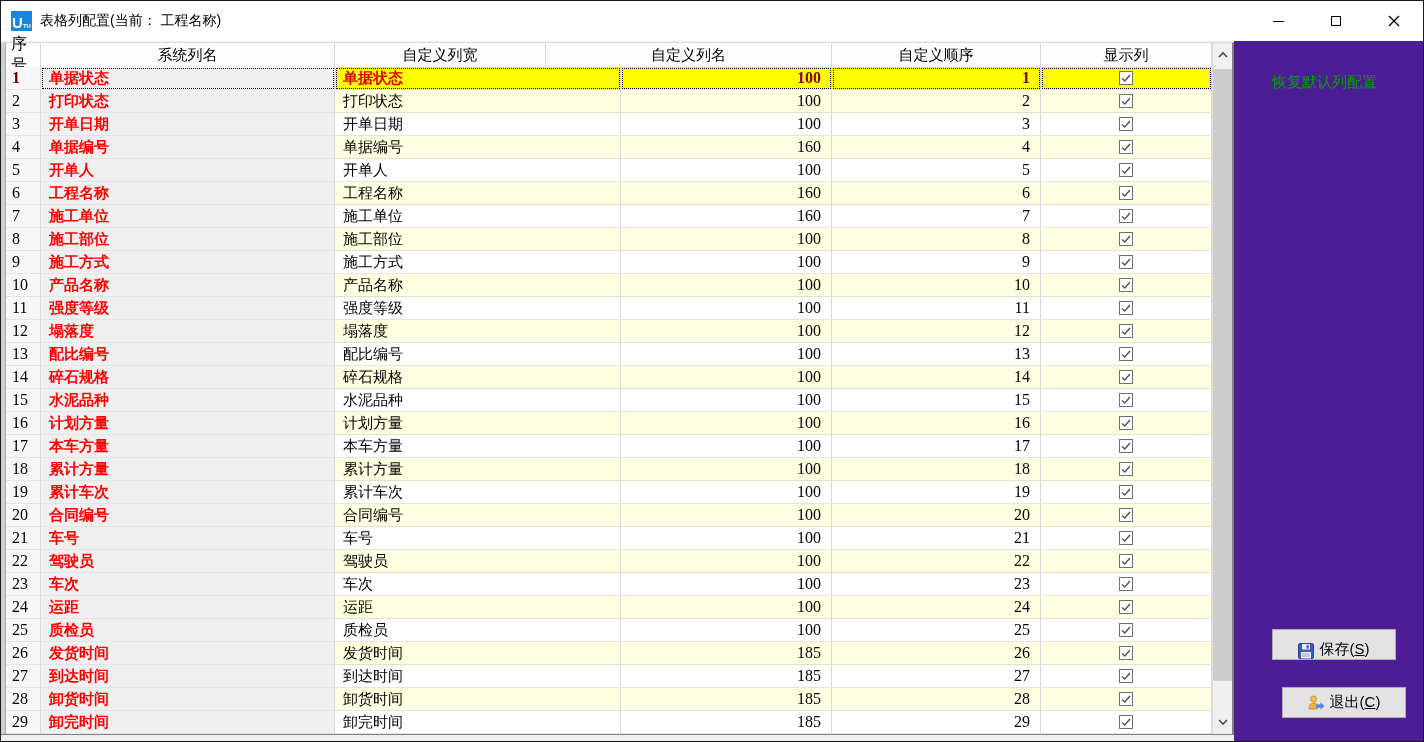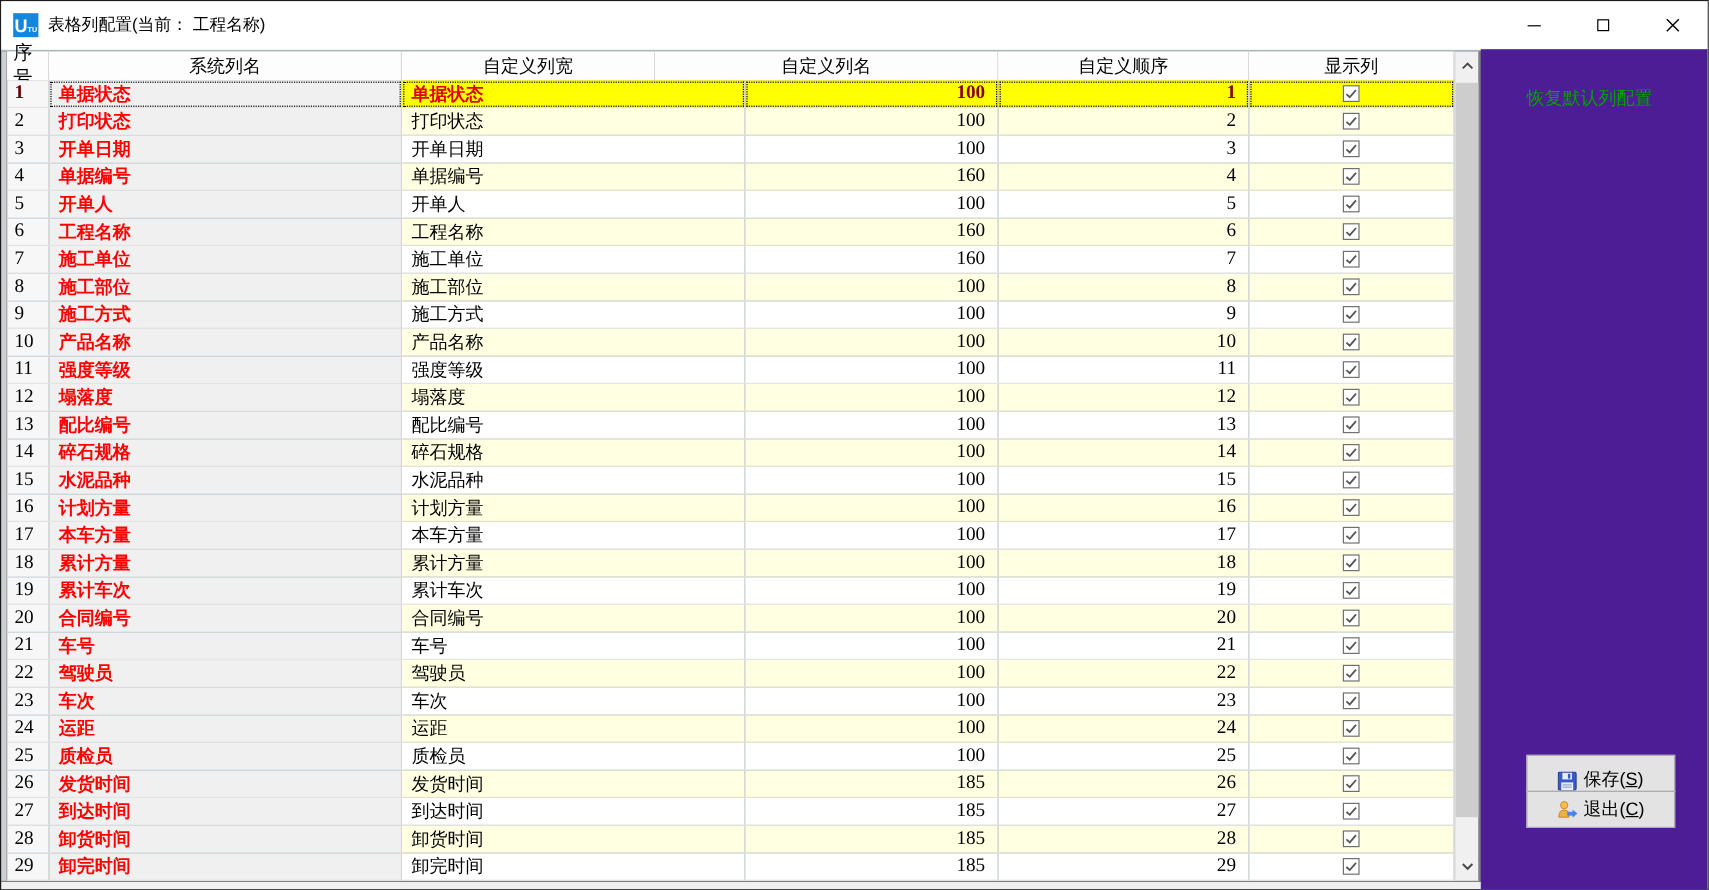--- a/index.html
+++ b/index.html
@@ -45,21 +45,21 @@
   #vscroll { position:absolute; left:1211px; top:0; width:20px; height:691px; background:#F0F0F0; border-left:1px solid #DCDCDC; }
   .scroll-btn { position:absolute; left:0; width:19px; height:24px; display:flex; align-items:center; justify-content:center; cursor:pointer; }
   #scroll-up { top:0; }
   #scroll-down { bottom:0; }
   #scroll-thumb { position:absolute; left:0; top:26px; width:19px; height:612px; background:#CDCDCD; cursor:pointer; }
   
   #side-panel { position:absolute; left:1233px; top:40px; width:189px; height:700px; background:#4c1d95; }
   #restore-link { position:absolute; left:38px; top:32px; font-size:15px; color:#00A000; cursor:pointer; white-space:nowrap; }
   .side-btn { position:absolute; left:38px; width:124px; height:31px; background:#E3E3E3; border:1px solid #ADADAD; display:flex; align-items:center; justify-content:center; gap:5px; font-size:15px; color:#000; cursor:pointer; }
   #save-button { top:588px;align-items:flex-end; }
-  #exit-button { top:618px; }
+  #exit-button { top:646px;margin-left:10px; }
   .key { text-decoration:underline; }
   .btn-icon { display:block; }
 </style>
 </head>
 <body>
 
 <div id="window">
 
   <div id="titlebar">
     <div id="app-icon">

